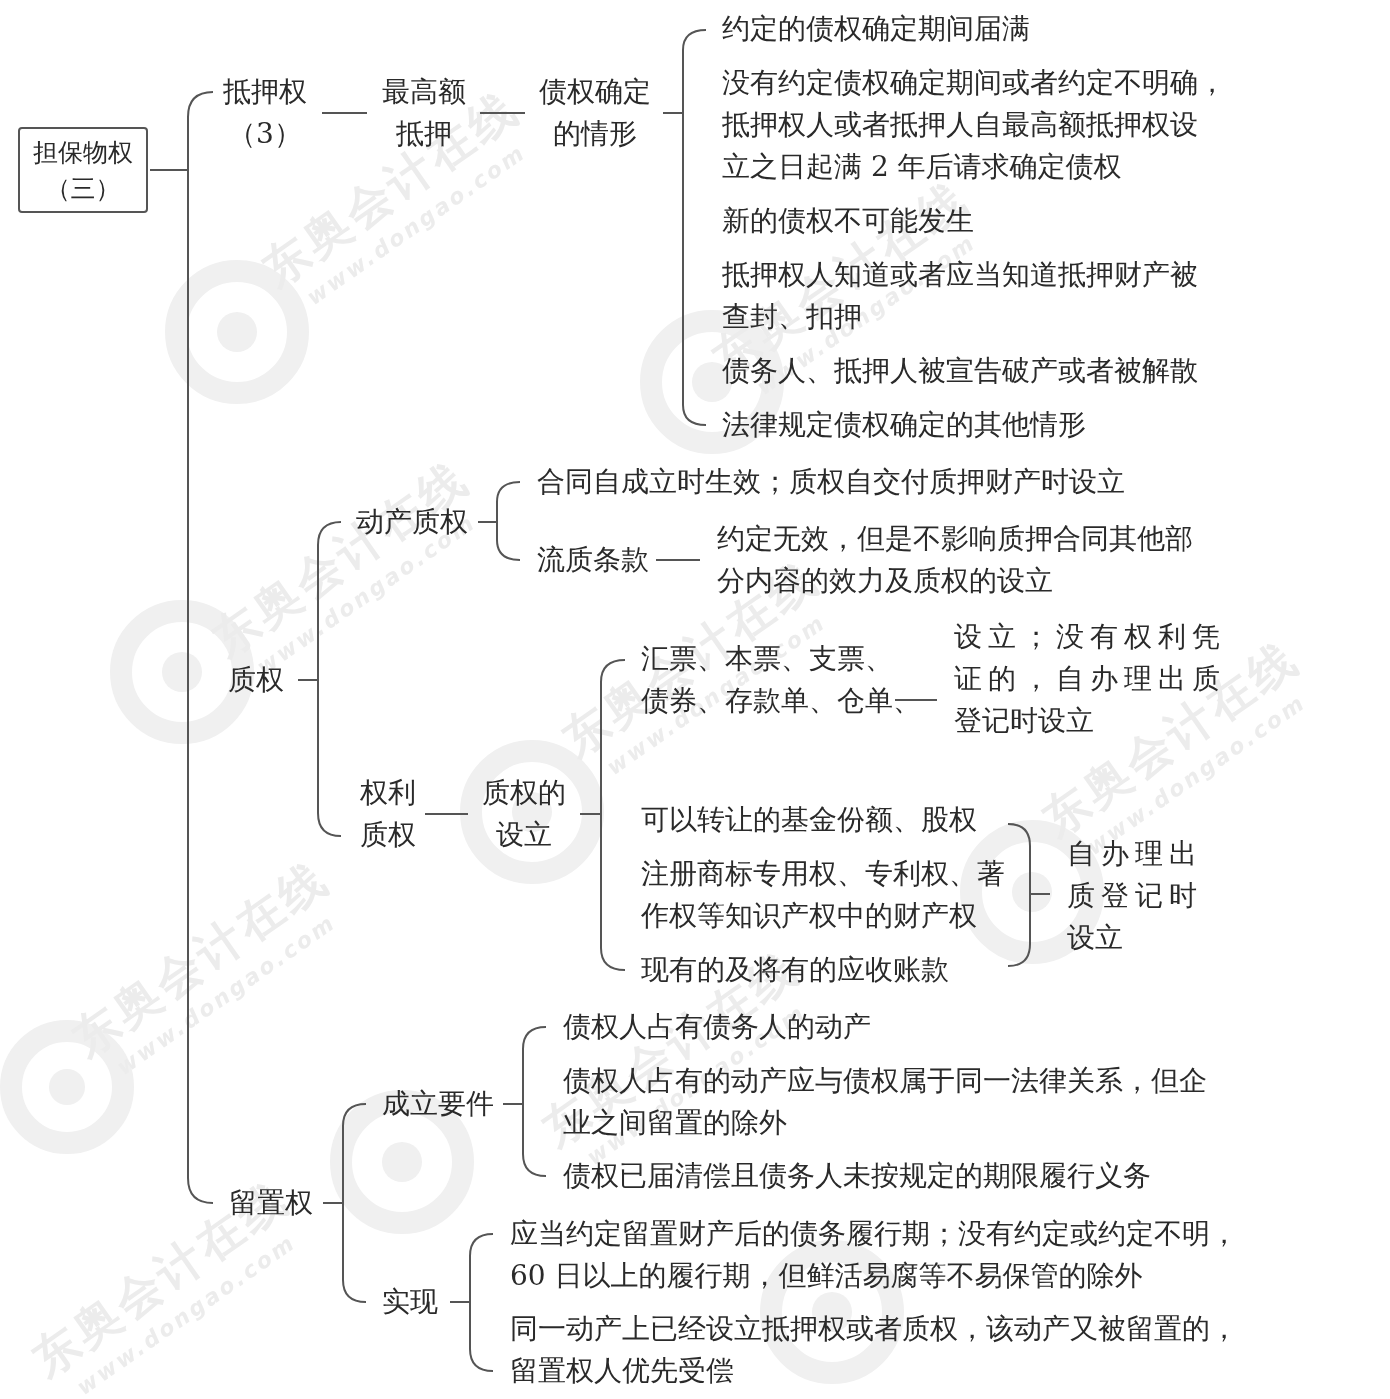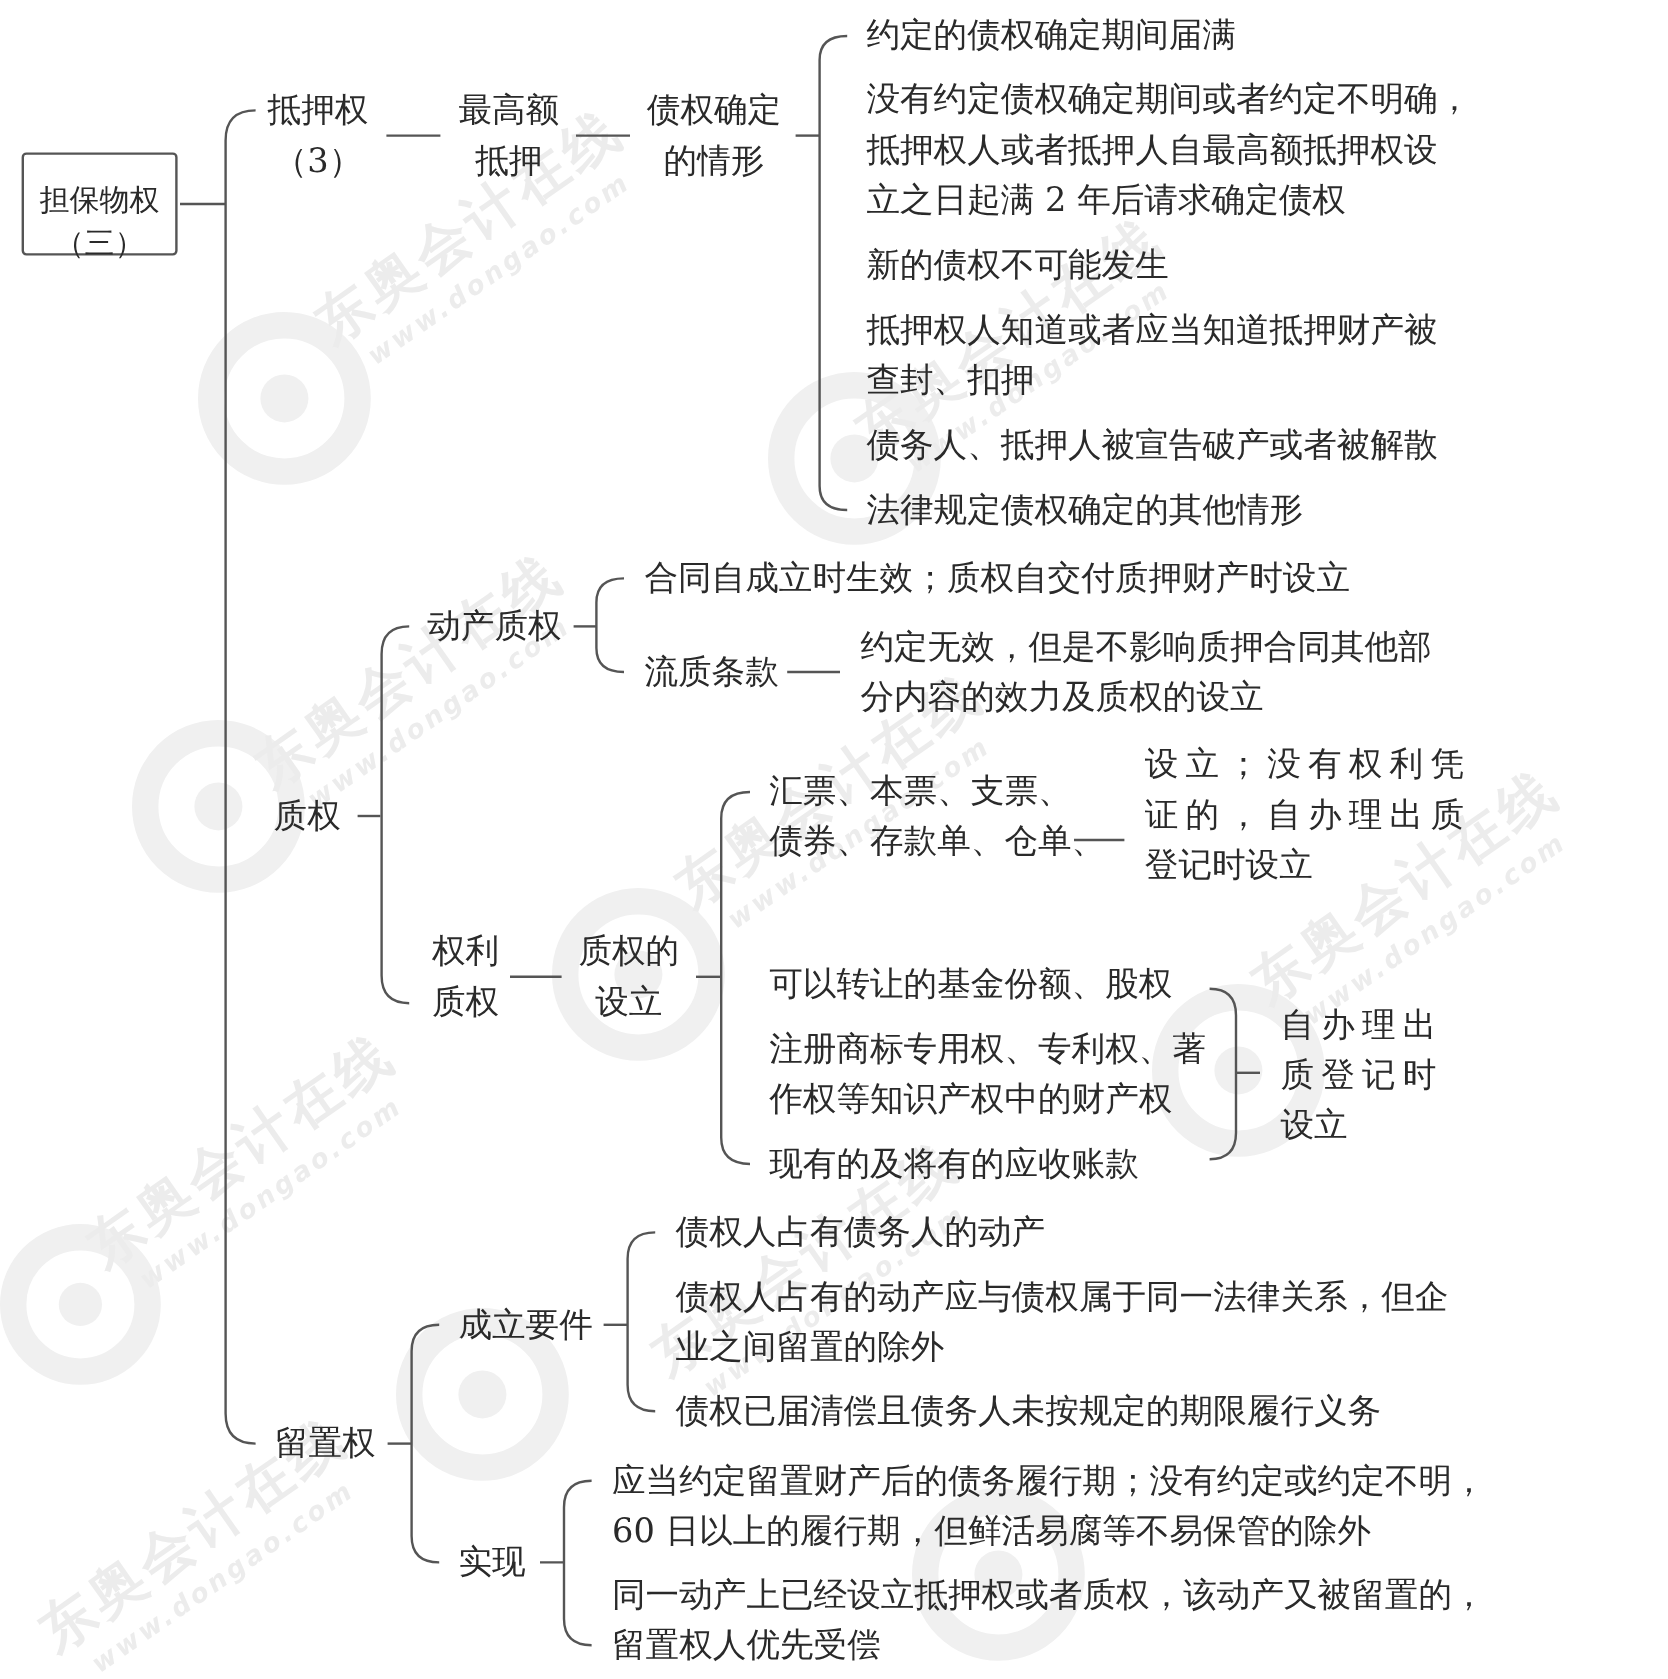--- a/index.html
+++ b/index.html
@@ -12,21 +12,21 @@
   .wm-ring { position: absolute; border-radius: 50%; border: 22px solid #f0f0f0; pointer-events: none; }
   .wm-ring::after { content: ""; position: absolute; width: 40%; height: 40%; left: 30%; top: 30%;
                     background: #f0f0f0; border-radius: 50%; }
   .t { position: absolute; font-size: 28px; line-height: 42px; white-space: nowrap; }
   .c { text-align: center; }
   .sp { letter-spacing: 6px; }
   svg.lines { position: absolute; left: 0; top: 0; }
   svg.lines path, svg.lines line { stroke: #555; stroke-width: 2; fill: none; }
   .root { position: absolute; left: 18px; top: 127px; width: 130px; height: 86px; border: 2px solid #555;
           border-radius: 4px; box-sizing: border-box; text-align: center; font-size: 25px; line-height: 36px;
-          padding-top: 20px; background: transparent; }
+          padding-top: 6px; background: transparent; }
 </style>
 </head>
 <body>
 
 <div class="wm-ring" style="left:165px;top:260px;width:100px;height:100px;"></div>
 <div class="wm" style="left:250px;top:250px;">
     <span class="cn">东奥会计在线</span>
     <span class="en">www.dongao.com</span>
   </div>
 <div class="wm-ring" style="left:640px;top:310px;width:100px;height:100px;"></div>

